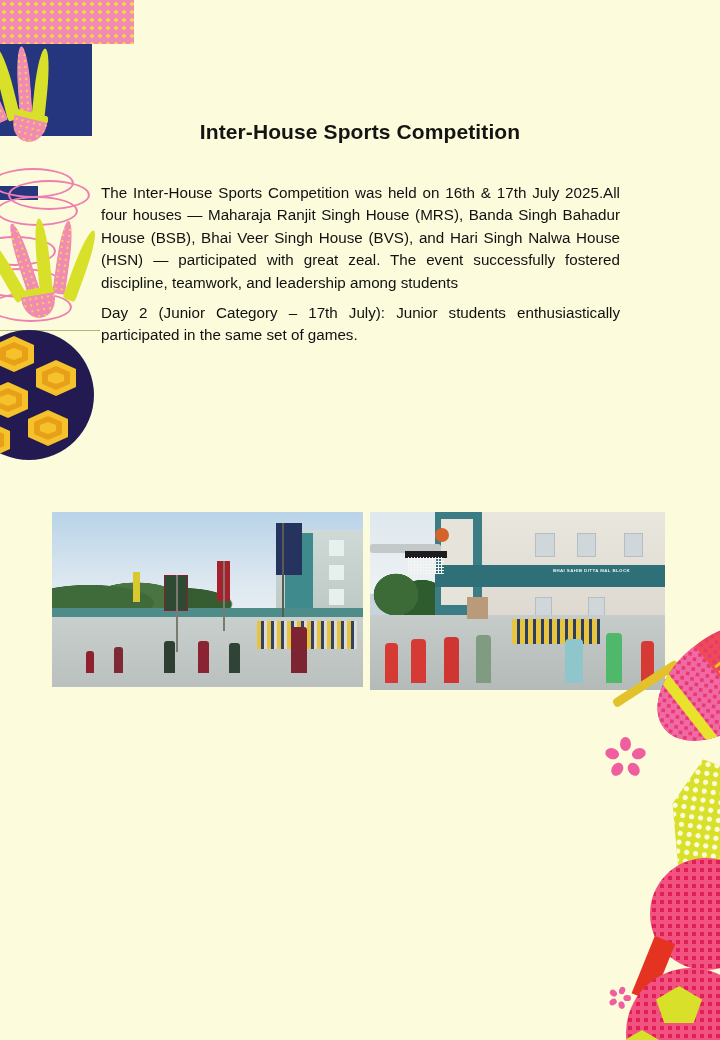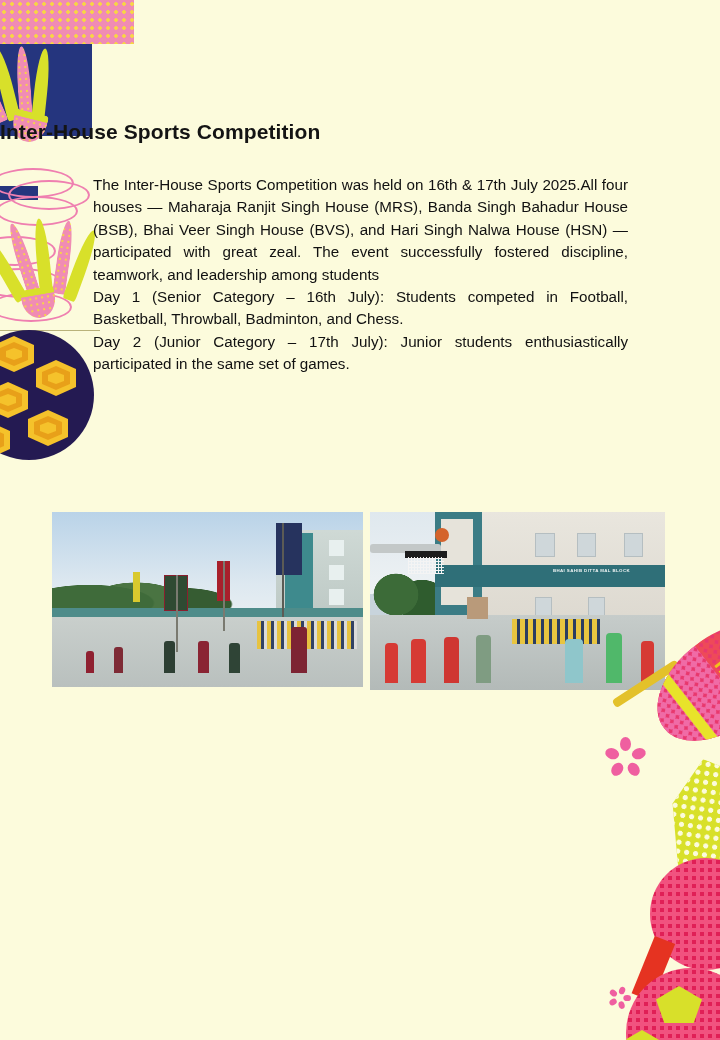--- a/index.html
+++ b/index.html
@@ -140,29 +140,29 @@
   
   .flower{position:absolute;}
   .flower span{
     position:absolute;width:11px;height:14px;background:#ef5fa0;border-radius:50%;
     left:8px;top:0;transform-origin:50% 100%;
   }
   .flower .core{width:7px;height:7px;background:#fcfbdc;border-radius:50%;left:10px;top:11px;transform:none;}
 
   
   .title{
-    position:absolute;left:0;top:120px;width:720px;text-align:left;
+    position:absolute;left:0;top:120px;width:720px;text-align:center;
     font-size:21px;font-weight:bold;color:#141414;letter-spacing:.1px;
   }
   .body-text{
     position:absolute;left:93px;top:174px;width:535px;
     font-size:15.2px;line-height:22.4px;color:#111;
     text-align:justify;
   }
-  .body-text p{margin:0;}
+  .body-text p{margin:8px;}
   .body-text p.j{text-align:justify;text-align-last:left;}
 
   
   .photo{position:absolute;overflow:hidden;background:#c8d4dc;}
   .photo-left{left:52px;top:512px;width:311px;height:175px;}
   .photo-right{left:370px;top:512px;width:295px;height:178px;}
 
   
   .pl-sky{position:absolute;left:0;top:0;width:100%;height:58%;
     background:linear-gradient(#b9d3e8,#dde8f0 70%,#e7eef2);}
@@ -255,21 +255,20 @@
     <div class="hex" style="left:24px;top:52px;"></div>
     <div class="hex" style="left:64px;top:80px;"></div>
 
     <div class="hex" style="left:6px;top:92px;"></div>
   </div>
 
   <div class="title">Inter-House Sports Competition</div>
 
   <div class="body-text">
     <p class="j">The Inter-House Sports Competition was held on 16th &amp; 17th July 2025.All four houses — Maharaja Ranjit Singh House (MRS), Banda Singh Bahadur House (BSB), Bhai Veer Singh House (BVS), and Hari Singh Nalwa House (HSN) — participated with great zeal. The event successfully fostered discipline, teamwork, and leadership among students</p>
-    <p class="j">Day 1 (Senior Category – 16th July): Students competed in Football, Basketball, Throwball, Badminton, and Chess.</p>
     <p class="j">Day 2 (Junior Category – 17th July): Junior students enthusiastically participated in the same set of games.</p>
   </div>
 
   <div class="photo photo-left">
     <div class="pl-sky"></div>
     <div class="pl-trees"></div>
     <div class="pl-bldg"></div>
     <div class="pl-bldg-teal"></div>
     <div class="pl-win" style="right:6%;top:16%;width:5%;height:9%;"></div>
     <div class="pl-win" style="right:6%;top:30%;width:5%;height:9%;"></div>

